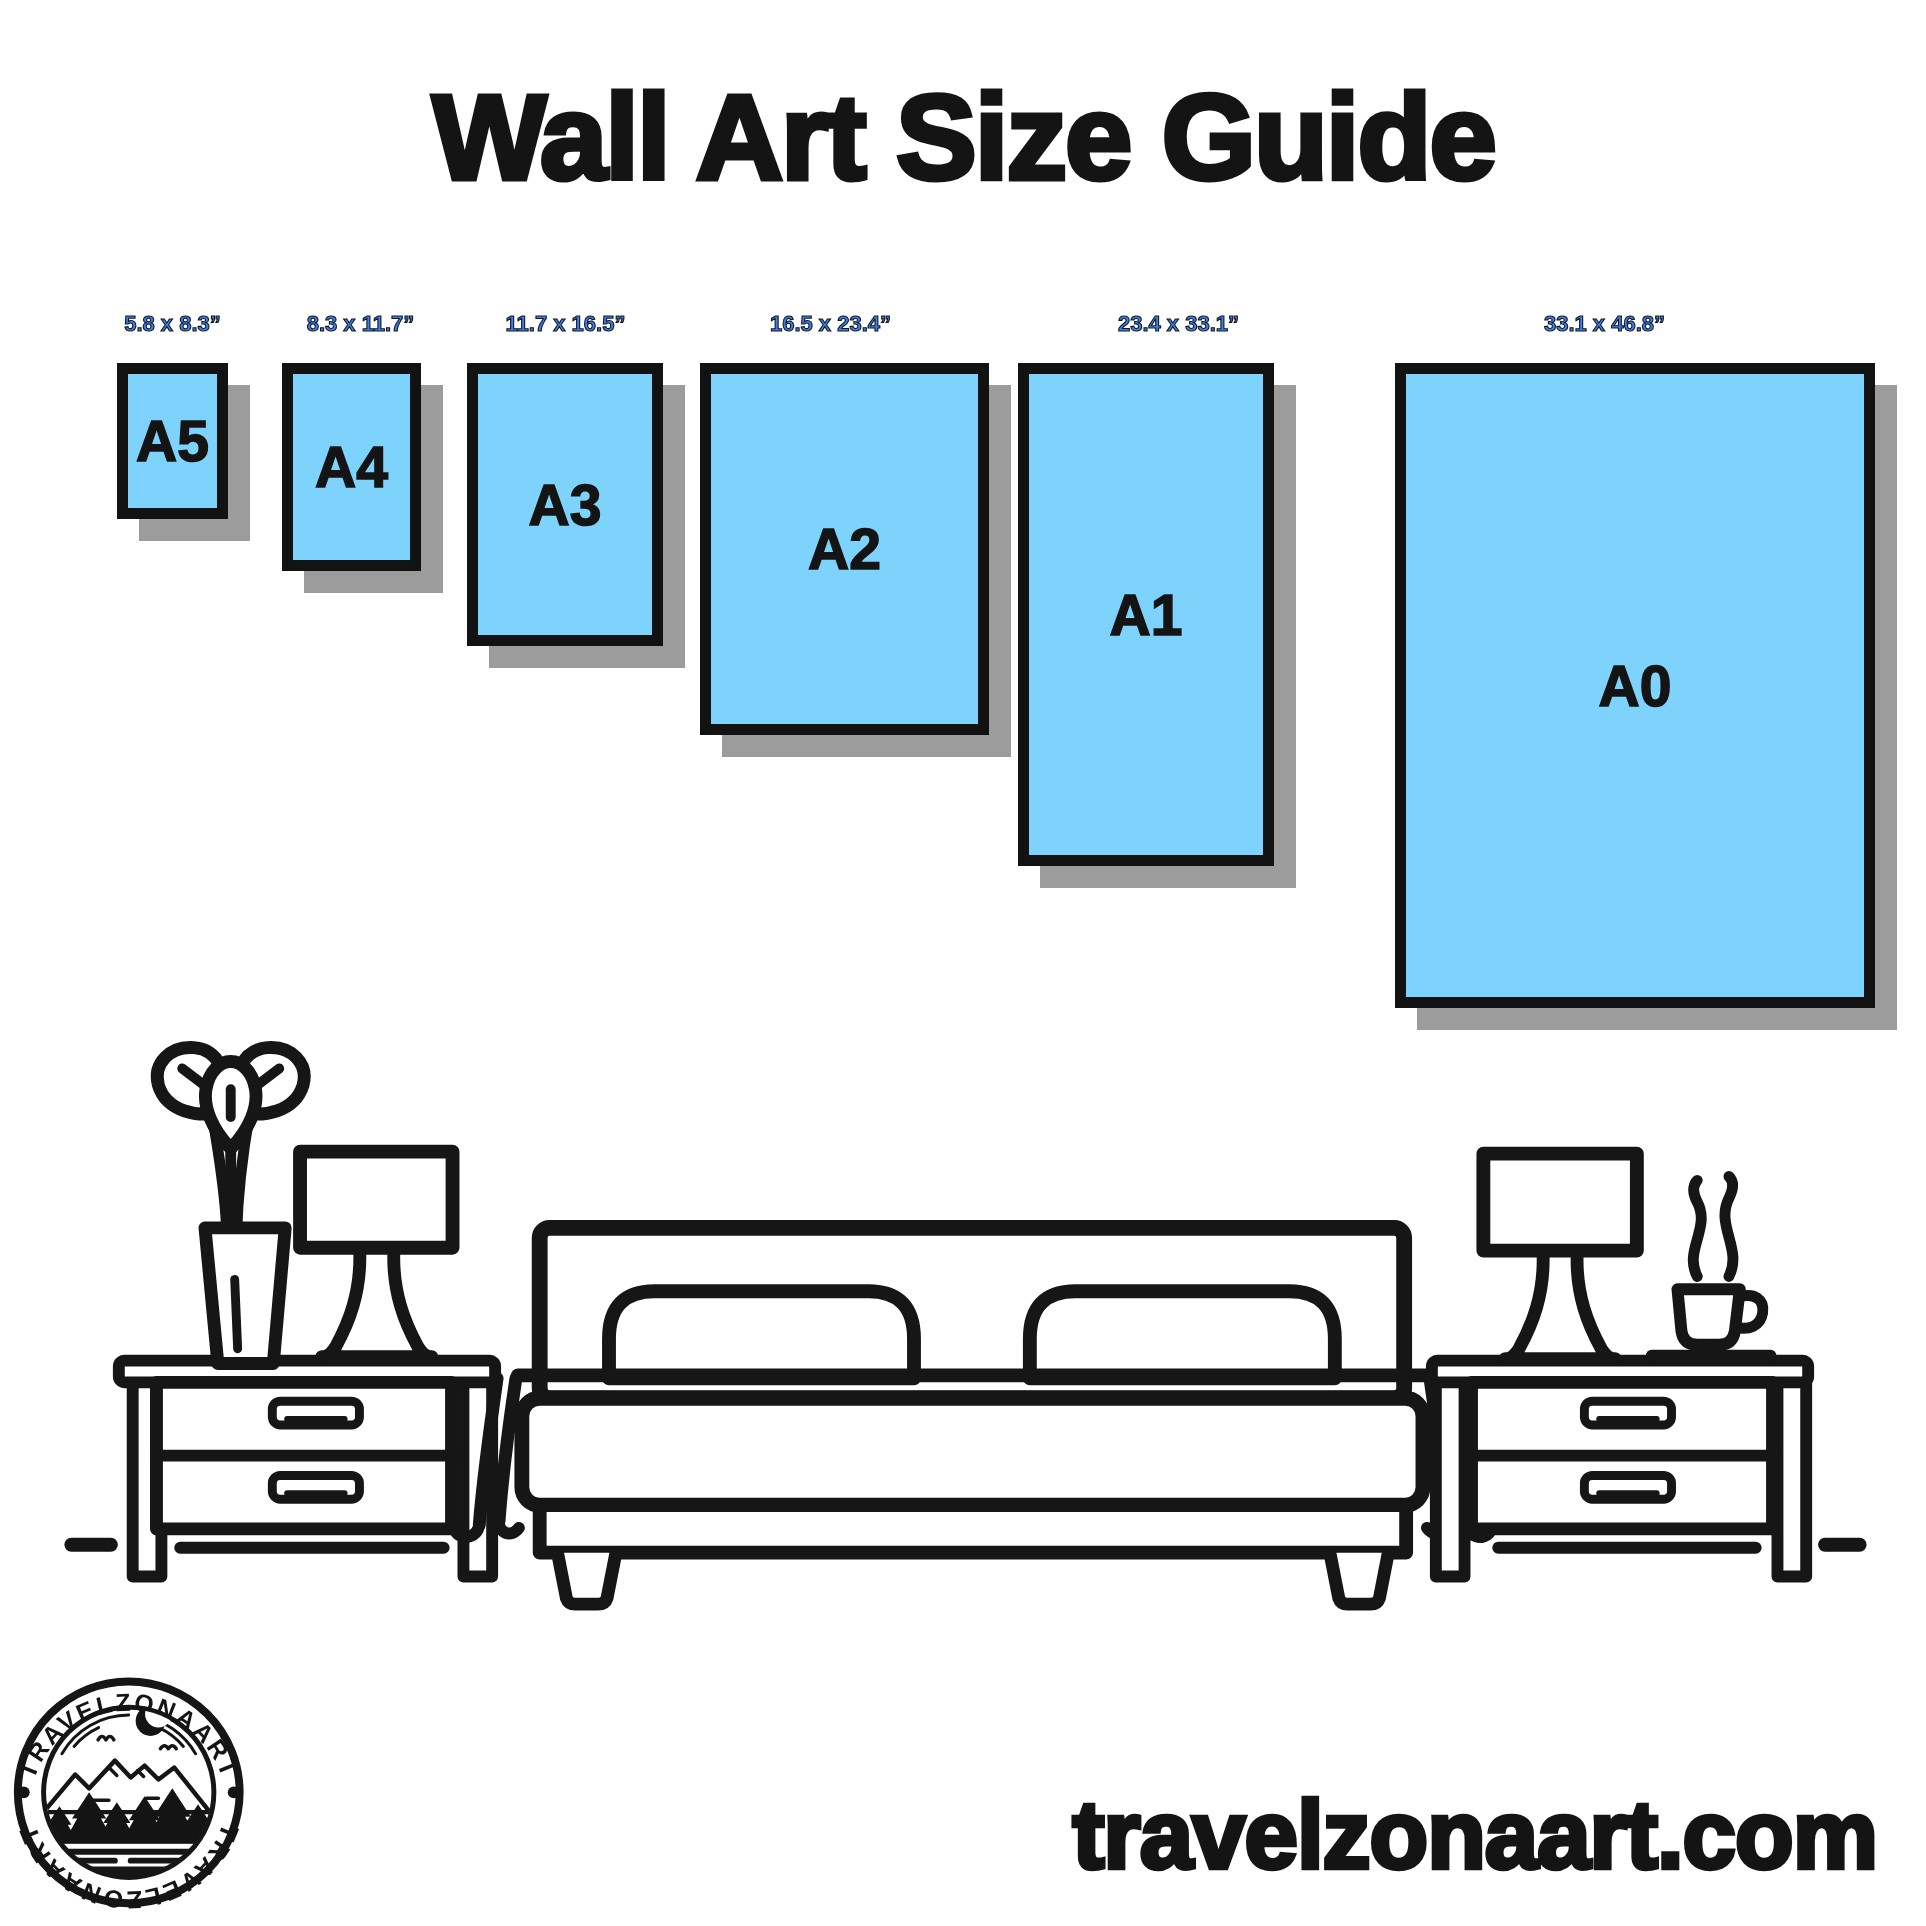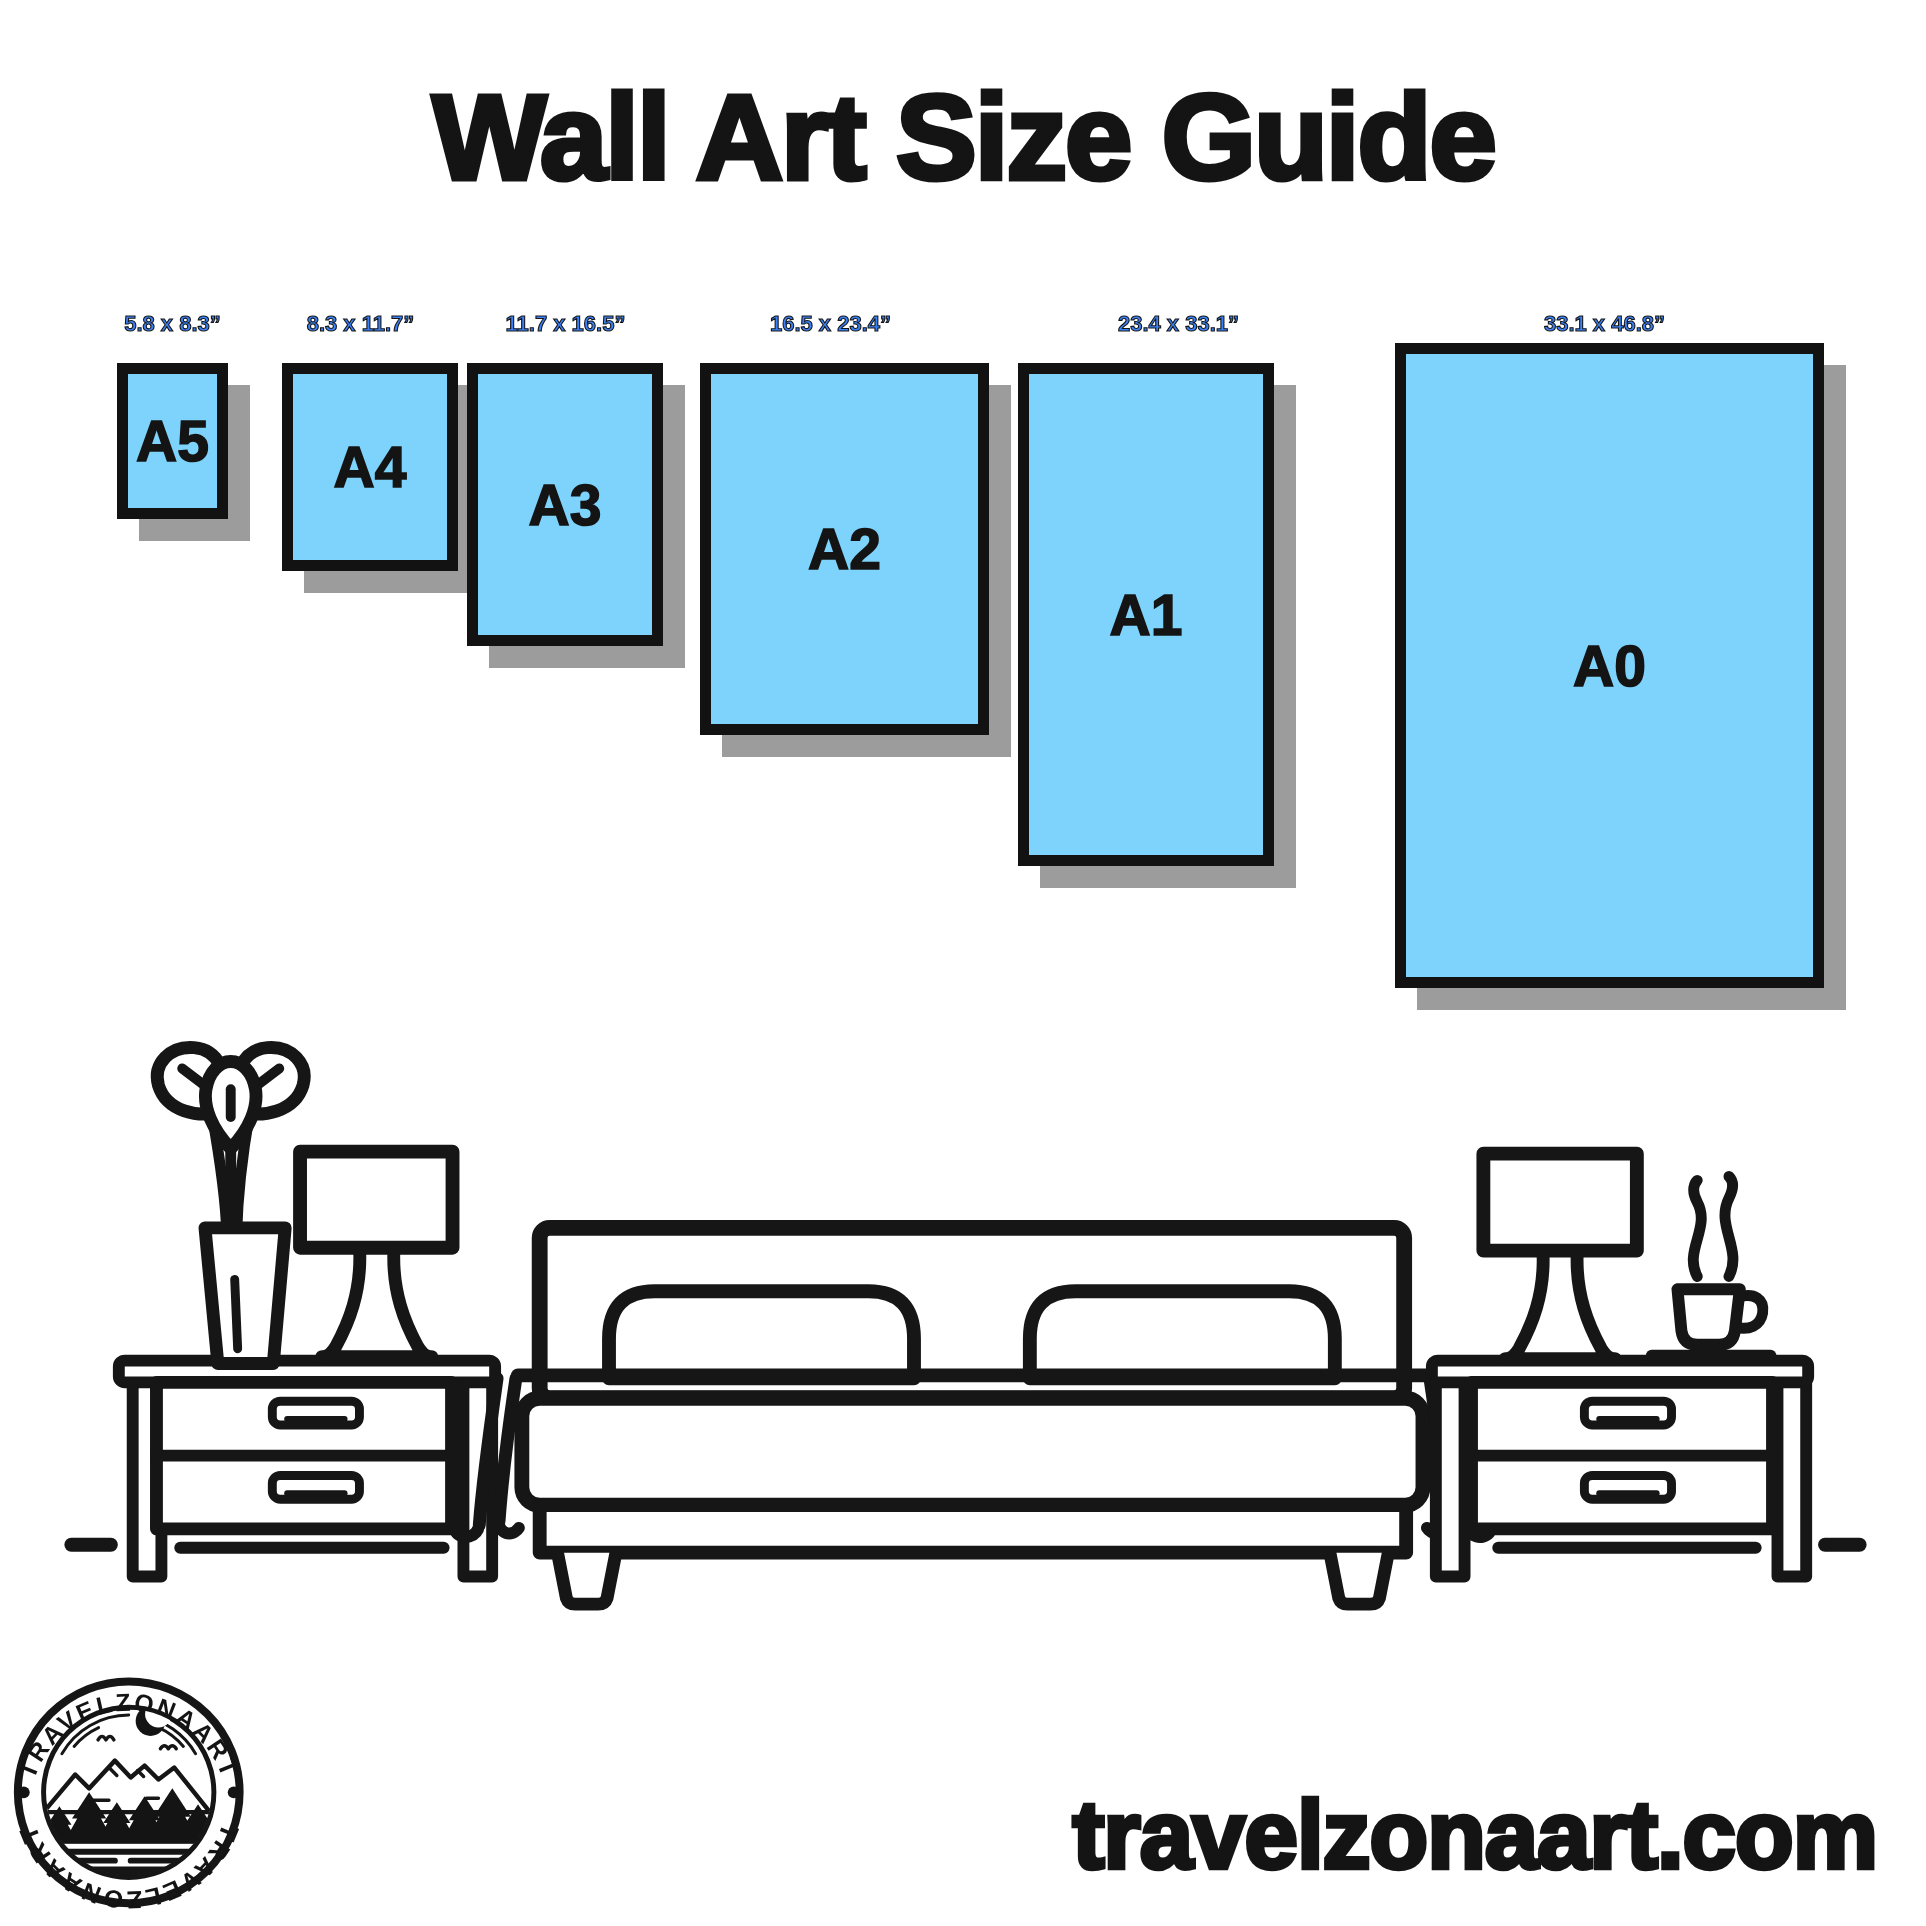--- a/index.html
+++ b/index.html
@@ -19,25 +19,25 @@
   .size-box{
     position:absolute;background:#7dd3fc;border:11px solid #121212;
     box-shadow:22px 22px 0 0 #9c9c9c;box-sizing:border-box;
     display:flex;align-items:center;justify-content:center;
   }
   .size-code{
     font-size:57px;font-weight:bold;color:#141414;-webkit-text-stroke:1.6px #141414;
   }
   
   .label-a5{left:14px;}  .box-a5{left:117px;top:363px;width:111px;height:156px;}
-  .label-a4{left:202px;} .box-a4{left:282px;top:363px;width:176px;height:208px;}
+  .label-a4{left:202px;} .box-a4{left:282px;top:363px;width:139px;height:208px;}
   .label-a3{left:407px;} .box-a3{left:467px;top:363px;width:196px;height:283px;}
   .label-a2{left:672px;} .box-a2{left:700px;top:363px;width:289px;height:372px;}
   .label-a1{left:1020px;}.box-a1{left:1018px;top:363px;width:256px;height:503px;}
-  .label-a0{left:1446px;}.box-a0{left:1395px;top:343px;width:429px;height:645px;}
+  .label-a0{left:1446px;}.box-a0{left:1395px;top:363px;width:480px;height:645px;}
   .art{position:absolute;left:0;top:0;width:1927px;height:1927px;}
   .website{
     position:absolute;top:1780px;right:50px;
     font-size:96px;font-weight:bold;letter-spacing:-1px;color:#141414;
     -webkit-text-stroke:4.5px #141414;
   }
   .logo-arc-text{font-family:"Liberation Sans",sans-serif;font-size:25px;font-weight:bold;letter-spacing:2.5px;fill:#141414;}
 </style>
 </head>
 <body>

